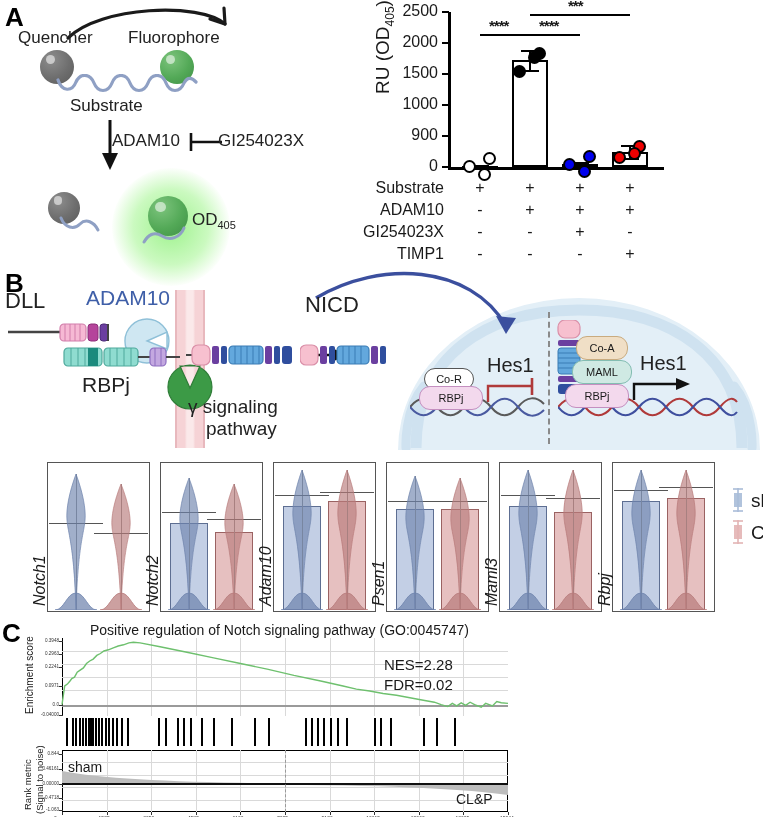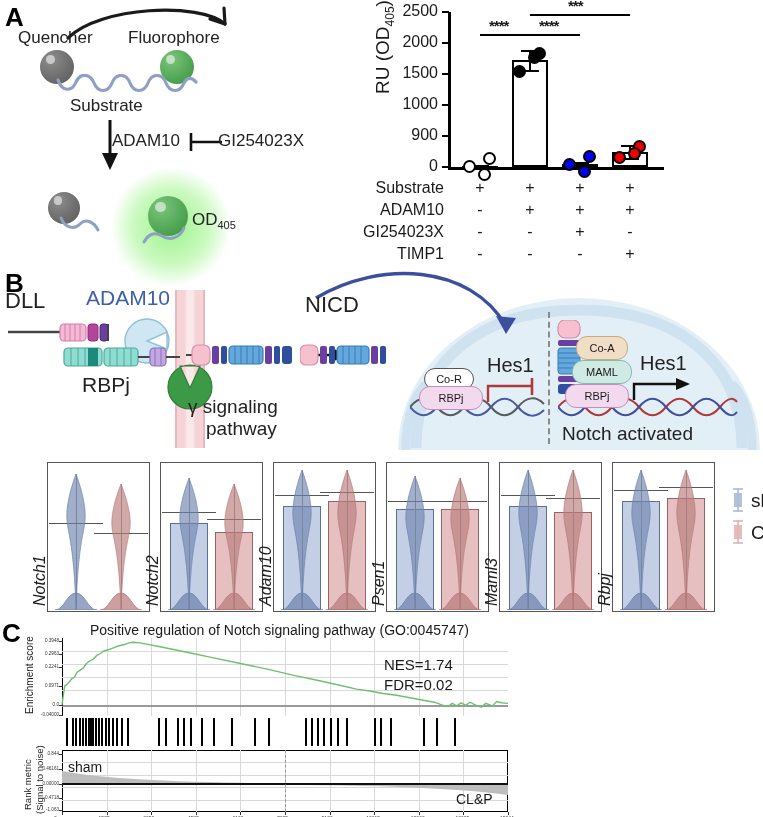--- a/index.html
+++ b/index.html
@@ -327,21 +327,20 @@
     <span>MAML</span>
   </div>
   <div class="callout" style="left:565px;top:116px;width:62px;height:22px;background:#f3d9ed;border-color:#c48fc0;">
     <span>RBPj</span>
   </div>
   <div class="abs lbl" style="left:640px;top:84px;font-size:20px;">Hes1</div>
   <svg class="abs" style="left:632px;top:108px;" width="62" height="26" viewBox="0 0 62 26">
     <path d="M2,24 L2,8 L48,8" fill="none" stroke="#111" stroke-width="2.4"></path>
     <path d="M58,8 L44,2 L44,14 Z" fill="#111"></path>
   </svg>
-  <div class="abs lbl" style="left:562px;top:155px;font-size:19px;">Notch activated</div>
 </div>
 
 <div class="abs" id="violinrow" style="left:0;top:458px;width:763px;height:160px;">
     <div class="vpanel" style="left:47px;top:4px;width:103px;height:150px;"></div>
     <div class="vlab" style="left:31px;top:148px;">Notch1</div>
     <div class="vstem" style="left:76px;top:16.200000000000017px;height:135.79999999999998px;"></div>
     <div class="vmed" style="left:49px;top:65.2px;width:54px;"></div>
     <svg class="abs" style="left:63px;top:16.200000000000017px;pointer-events:none;" width="26" height="135.79999999999998" viewBox="0 0 26 100" preserveAspectRatio="none">
       <path d="M13,0 C20,14 23,26 22,34 C21,44 15,52 13,100 C11,52 5,44 4,34 C3,26 6,14 13,0 Z" fill="#6f84ad" fill-opacity="0.65" stroke="#6f84ad" stroke-width="0.6"></path>
     </svg>
@@ -596,15 +595,15 @@
     <div class="abs" style="left:329.59999999999997px;top:194px;width:1px;height:3px;background:#333;"></div>
     <div class="xtiny" style="left:321.59999999999997px;top:197px;">9120</div>
     <div class="abs" style="left:374.2px;top:194px;width:1px;height:3px;background:#333;"></div>
     <div class="xtiny" style="left:366.2px;top:197px;">10615</div>
     <div class="abs" style="left:418.8px;top:194px;width:1px;height:3px;background:#333;"></div>
     <div class="xtiny" style="left:410.8px;top:197px;">12060</div>
     <div class="abs" style="left:463.40000000000003px;top:194px;width:1px;height:3px;background:#333;"></div>
     <div class="xtiny" style="left:455.40000000000003px;top:197px;">13605</div>
     <div class="abs" style="left:508px;top:194px;width:1px;height:3px;background:#333;"></div>
     <div class="xtiny" style="left:500px;top:197px;">15044</div>
-    <div class="abs" style="left:384px;top:38px;font-size:15px;">NES=1.74</div>
+    <div class="abs" style="left:384px;top:38px;font-size:15px;">NES=2.28</div>
     <div class="abs" style="left:384px;top:58px;font-size:15px;">FDR=0.02</div>
   </div>
 
 </body></html>

